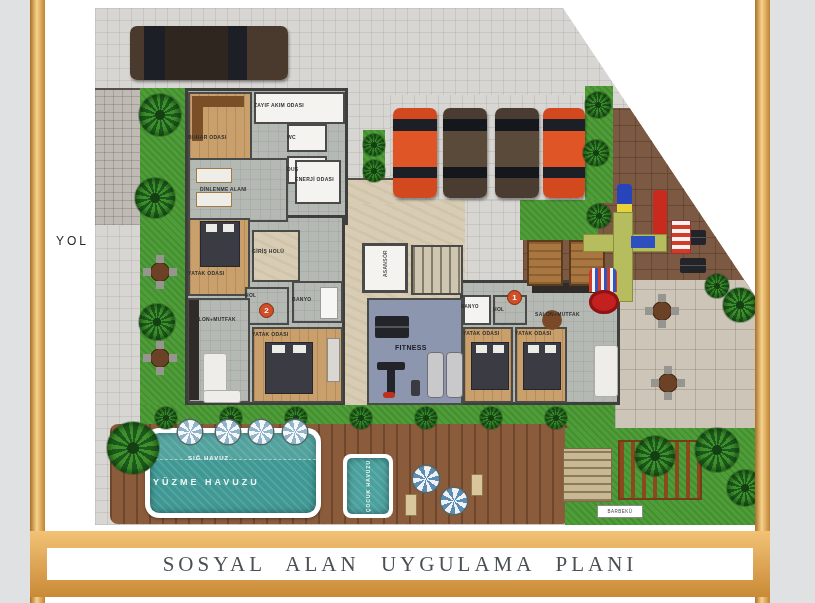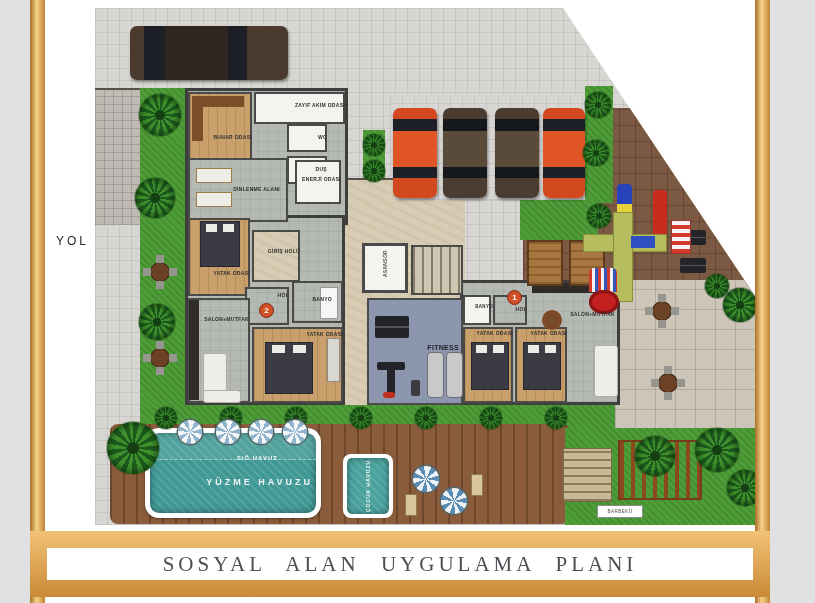--- a/index.html
+++ b/index.html
@@ -31,21 +31,21 @@
       repeating-linear-gradient(25deg,rgba(120,100,70,.08) 0 3px,transparent 3px 9px);}
   .wood-floor{background-color:#c9a06b;background-image:
       repeating-linear-gradient(90deg,rgba(90,55,20,.18) 0 1px,transparent 1px 9px);}
   .tile-floor{background-color:#b5b9b4;background-image:
       repeating-linear-gradient(0deg,rgba(50,50,50,.08) 0 1px,transparent 1px 10px),
       repeating-linear-gradient(90deg,rgba(50,50,50,.08) 0 1px,transparent 1px 10px);}
   .white-room{background:#f4f3f0;}
   .room{position:absolute;box-sizing:border-box;border:2px solid #4a4a48;z-index:12;}
   .block{position:absolute;box-sizing:border-box;border:3px solid #3e3e3c;z-index:10;}
   .lbl{position:absolute;font:5px/1.25 "Liberation Sans",sans-serif;color:#2e2e2e;
-       text-align:right;letter-spacing:.3px;z-index:30;font-weight:bold;}
+       text-align:left;letter-spacing:.3px;z-index:30;font-weight:bold;}
   .palm{position:absolute;border-radius:50%;z-index:25;
         background:repeating-conic-gradient(#1d5a1d 0 14deg,#3f8f2c 14deg 28deg);
         box-shadow:0 0 0 1px rgba(20,60,20,.35), inset 0 0 5px 3px rgba(10,45,10,.55);}
   .palm::after{content:"";position:absolute;inset:38%;background:#133f13;border-radius:50%;}
   .parasol{position:absolute;border-radius:50%;z-index:26;
         background:repeating-conic-gradient(#f4f6f8 0 25deg,#8fb4cc 25deg 50deg);
         box-shadow:0 0 0 1.5px #566;}
   .car{position:absolute;border-radius:7px;z-index:20;box-shadow:1px 2px 3px rgba(0,0,0,.4);}
   .bed{position:absolute;background:#3b3b44;border:1.5px solid #262630;z-index:15;}
   .bed::before{content:"";position:absolute;top:2px;left:12%;width:30%;height:8px;background:#ecebe6;}

